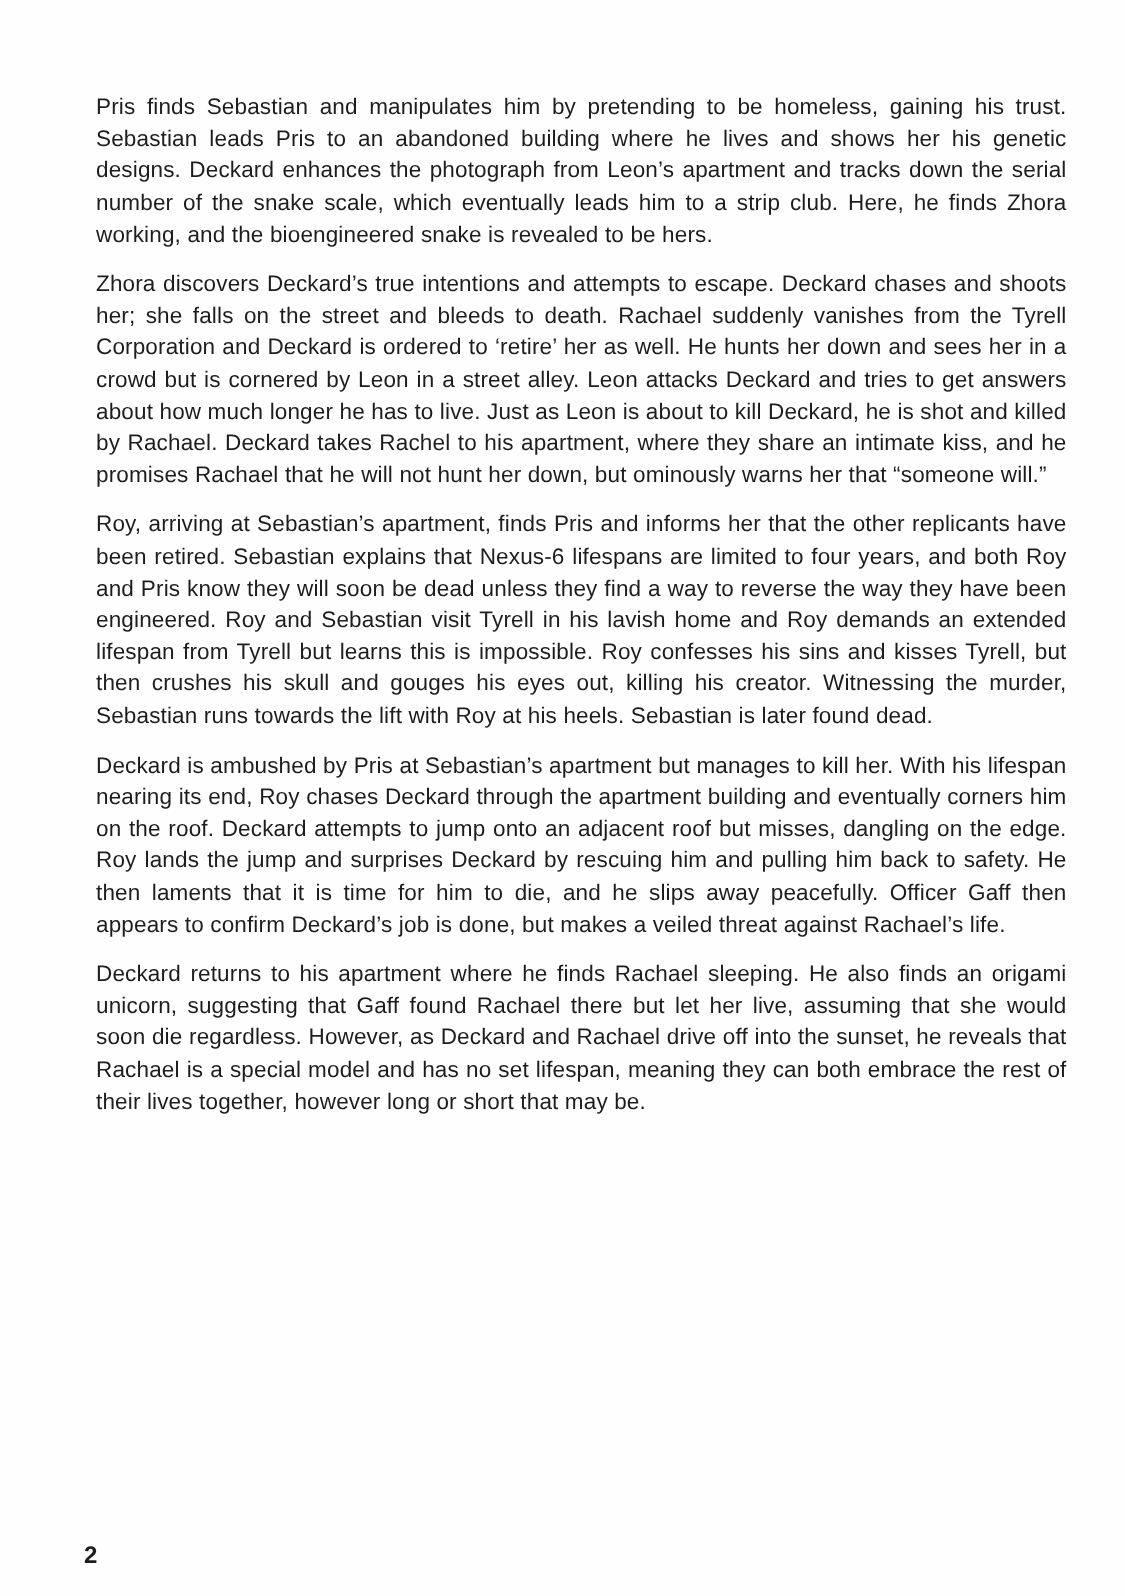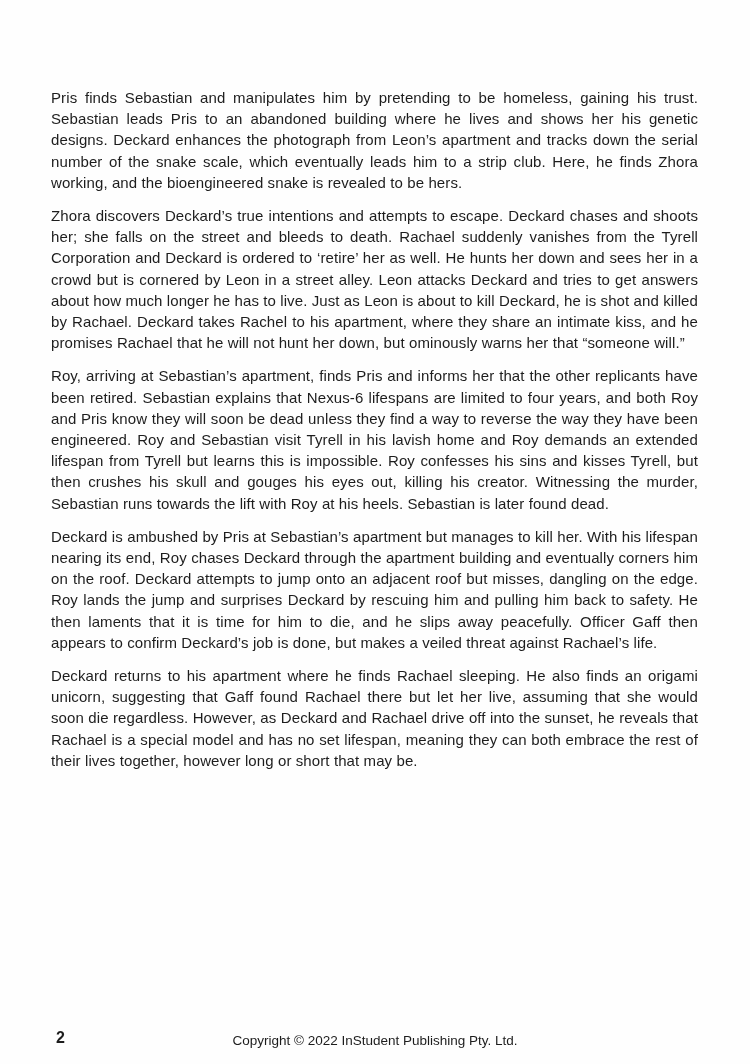--- a/index.html
+++ b/index.html
@@ -10,24 +10,23 @@
   .page {
     position: relative;
     width: 750px;
     height: 1064px;
     background: #fefefe;
     overflow: hidden;
     font-family: "Liberation Sans", sans-serif;
   }
   .content {
     position: absolute;
-    left: 51px;
+    left: 64px;
     top: 61px;
     width: 647px;
-    margin-top: 26px;
   }
   .content p {
     margin: 0 0 12px 0;
     font-size: 15px;
     line-height: 21.2px;
     text-align: justify;
     color: #1d1d1d;
     letter-spacing: 0.1px;
   }
   .page-number {
@@ -56,15 +55,14 @@
   <div class="content">
     <p>Pris finds Sebastian and manipulates him by pretending to be homeless, gaining his trust. Sebastian leads Pris to an abandoned building where he lives and shows her his genetic designs.  Deckard enhances the photograph from Leon’s apartment and tracks down the serial number of the snake scale, which eventually leads him to a strip club. Here, he finds Zhora working, and the bioengineered snake is revealed to be hers.</p>
     <p>Zhora discovers Deckard’s true intentions and attempts to escape.  Deckard chases and shoots her; she falls on the street and bleeds to death. Rachael suddenly vanishes from the Tyrell Corporation and Deckard is ordered to ‘retire’ her as well. He hunts her down and sees her in a crowd but is cornered by Leon in a street alley. Leon attacks Deckard and tries to get answers about how much longer he has to live. Just as Leon is about to kill Deckard, he is shot and killed by Rachael. Deckard takes Rachel to his apartment, where they share an intimate kiss, and he promises Rachael that he will not hunt her down, but ominously warns her that “someone will.”</p>
     <p>Roy, arriving at Sebastian’s apartment, finds Pris and informs her that the other replicants have been retired.  Sebastian explains that Nexus-6 lifespans are limited to four years, and both Roy and Pris know they will soon be dead unless they find a way to reverse the way they have been engineered.  Roy and Sebastian visit Tyrell in his lavish home and Roy demands an extended lifespan from Tyrell but learns this is impossible.  Roy confesses his sins and kisses Tyrell, but then crushes his skull and gouges his eyes out, killing his creator. Witnessing the murder, Sebastian runs towards the lift with Roy at his heels.  Sebastian is later found dead.</p>
     <p>Deckard is ambushed by Pris at Sebastian’s apartment but manages to kill her.  With his lifespan nearing its end, Roy chases Deckard through the apartment building and eventually corners him on the roof.  Deckard attempts to jump onto an adjacent roof but misses, dangling on the edge.  Roy lands the jump and surprises Deckard by rescuing him and pulling him back to safety. He then laments that it is time for him to die, and he slips away peacefully. Officer Gaff then appears to confirm Deckard’s job is done, but makes a veiled threat against Rachael’s life.</p>
     <p>Deckard returns to his apartment where he finds Rachael sleeping. He also finds an origami unicorn, suggesting that Gaff found Rachael there but let her live, assuming that she would soon die regardless. However, as Deckard and Rachael drive off into the sunset, he reveals that Rachael is a special model and has no set lifespan, meaning they can both embrace the rest of their lives together, however long or short that may be.</p>
   </div>
 
   <div class="page-number">2</div>
 
-  <div class="copyright">Copyright © 2022 InStudent Publishing Pty. Ltd.</div>
 
 </div>
 
 </body></html>

